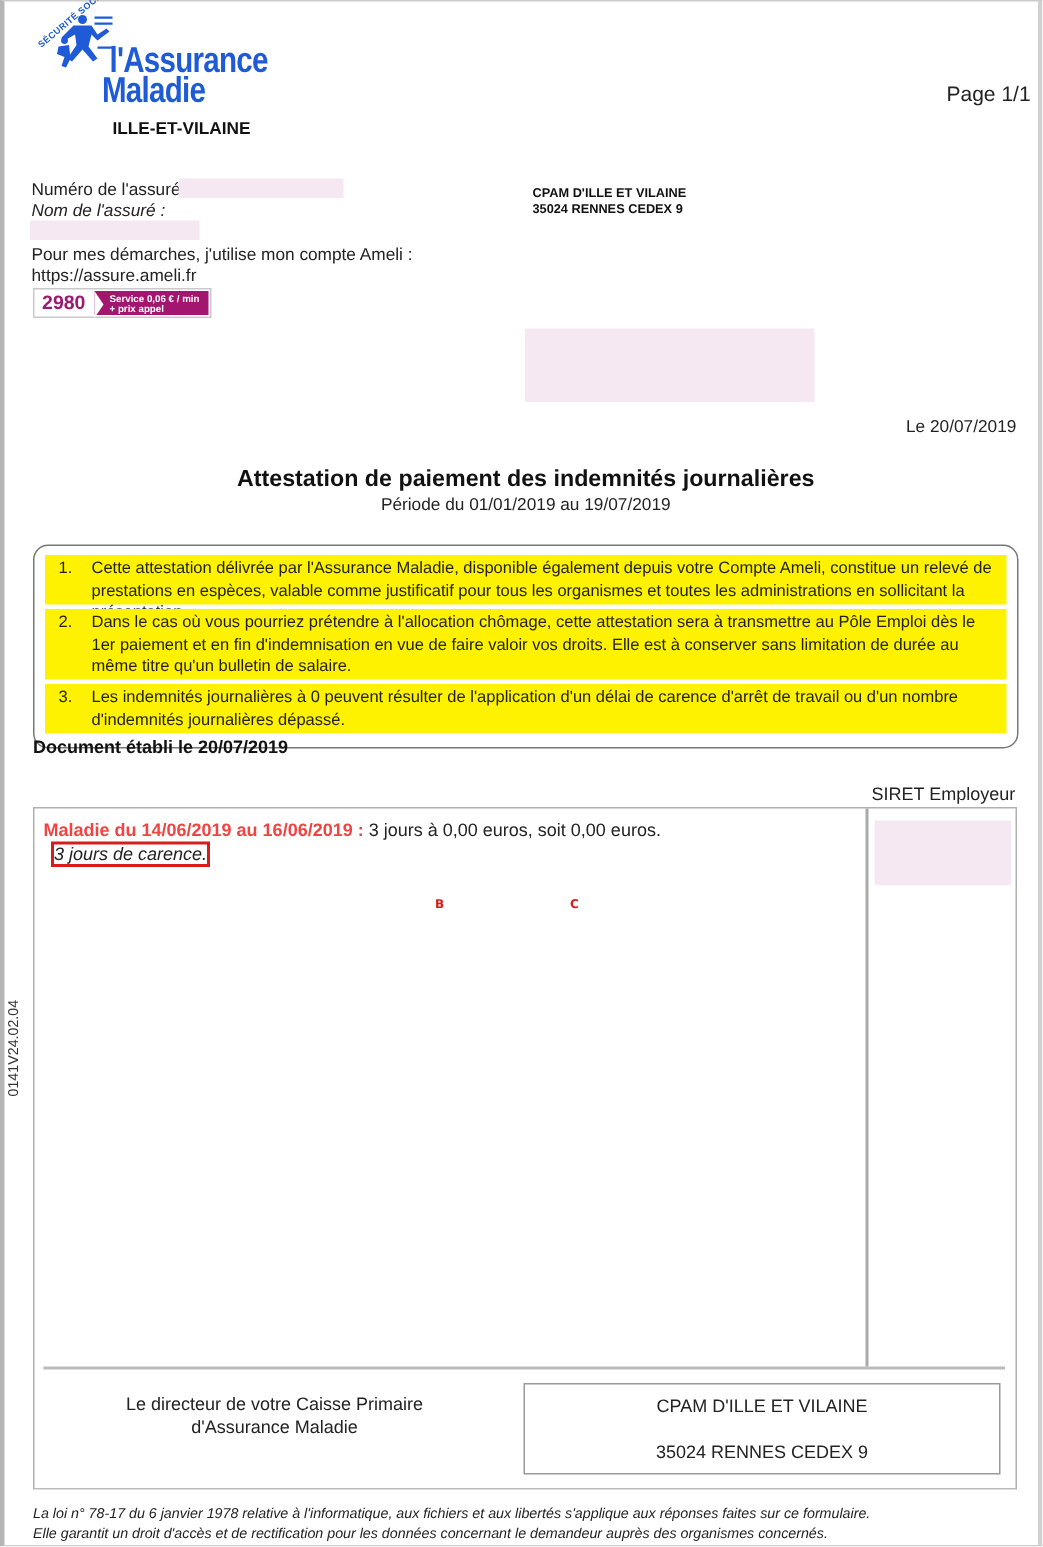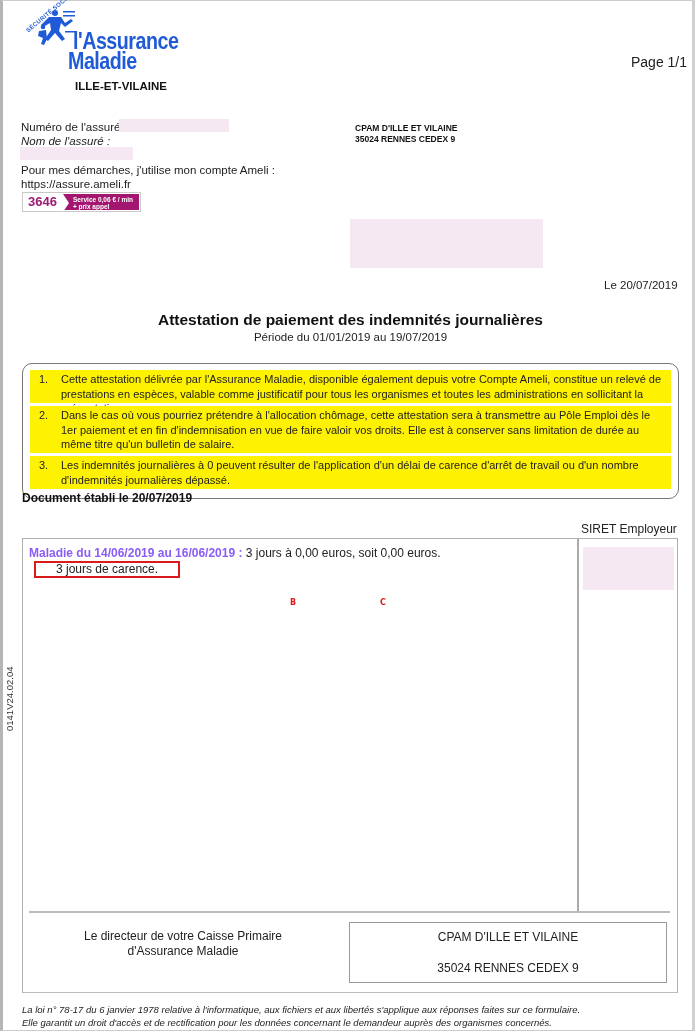--- a/index.html
+++ b/index.html
@@ -38,21 +38,21 @@
   .note .tx { flex: 1; }
 
   .docdate { left: 19px; top: 490px; font-size: 12px; font-weight: bold; color: #111; }
   .siret-label { left: 578px; top: 521px; font-size: 12px; color: #222; }
 
   .frame { left: 19px; top: 537px; width: 656px; height: 455px; border: 1.5px solid #b0b0b0; border-bottom-color: #bbb; }
   .vline { left: 574px; top: 538px; width: 1.5px; height: 372px; background: #aaa; }
   .hline { left: 26px; top: 910px; width: 641px; height: 1.5px; background: #bbb; }
 
   .line { position: absolute; font-size: 12px; color: #222; white-space: nowrap; }
-  .line b { color: #8b5cf6; }
+  .line b { color: #ef4444; }
   .redbox { border: 2px solid #d91b1b; display: inline-block; }
   .blank { display: inline-block; background: #f5e8f3; border: 2px solid #d91b1b; height: 17px; vertical-align: -4px; }
   .letter { position: absolute; font-size: 8px; font-weight: 900; color: #d91b1b; font-family: "DejaVu Sans", sans-serif; }
 
   .director { left: 80px; top: 928px; width: 200px; text-align: center; font-size: 12px; line-height: 15px; color: #222; }
   .cpambox { left: 346px; top: 921px; width: 318px; height: 61px; border: 1.5px solid #999; text-align: center; font-size: 12px; color: #222; }
   .cpambox .l1 { position: absolute; left: 0; width: 100%; top: 7px; }
   .cpambox .l2 { position: absolute; left: 0; width: 100%; top: 38px; }
 
   .legal { left: 19px; top: 1002px; font-size: 9.5px; font-style: italic; color: #222; line-height: 13px; }
@@ -84,21 +84,21 @@
   <div class="abs pagenum">Page 1/1</div>
 
   <div class="abs t11" style="left:18px; top:119px;">Numéro de l'assuré :</div>
   <div class="redact" style="left:116px; top:118px; width:110px; height:13px;"></div>
   <div class="abs t11" style="left:18px; top:133px;font-style:italic;">Nom de l'assuré :</div>
   <div class="redact" style="left:17px; top:146px; width:113px; height:13px;"></div>
   <div class="abs t11" style="left:18px; top:162px;">Pour mes démarches, j'utilise mon compte Ameli :</div>
   <div class="abs t11" style="left:18px; top:176px;">https://assure.ameli.fr</div>
 
   <div class="abs badge">
-    <div class="num">3646</div>
+    <div class="num">2980</div>
     <div class="svc">
       <div>Service 0,06 € / min</div>
       <div>+ prix appel</div>
     </div>
   </div>
 
   <div class="abs addr">
     <div>CPAM D'ILLE ET VILAINE</div>
     <div>35024 RENNES CEDEX 9</div>
   </div>
@@ -130,21 +130,21 @@
   <div class="abs frame"></div>
   <div class="abs vline"></div>
   <div class="abs hline"></div>
   <div class="redact" style="left:580px; top:546px; width:91px; height:43px;"></div>
 
   <div class="line" style="left:26px; top:545px;">
     <b>Maladie du 14/06/2019 au 16/06/2019 :</b>
     <span>3 jours à 0,00 euros, soit 0,00 euros.</span>
   </div>
   <div class="line" style="left:31px; top:560px;">
-    <span class="redbox" style="padding:0 20px; line-height:13px;">3 jours de carence.</span>
+    <span class="redbox" style="padding:0 0; line-height:13px;font-style:italic;">3 jours de carence.</span>
   </div>
 
   <div class="letter" style="left:287px; top:597px;">B</div>
   <div class="letter" style="left:377px; top:597px;">C</div>
 
   <div class="abs vertcode">0141V24.02.04</div>
 
   <div class="abs director">
     <div>Le directeur de votre Caisse Primaire</div>
     <div>d'Assurance Maladie</div>

